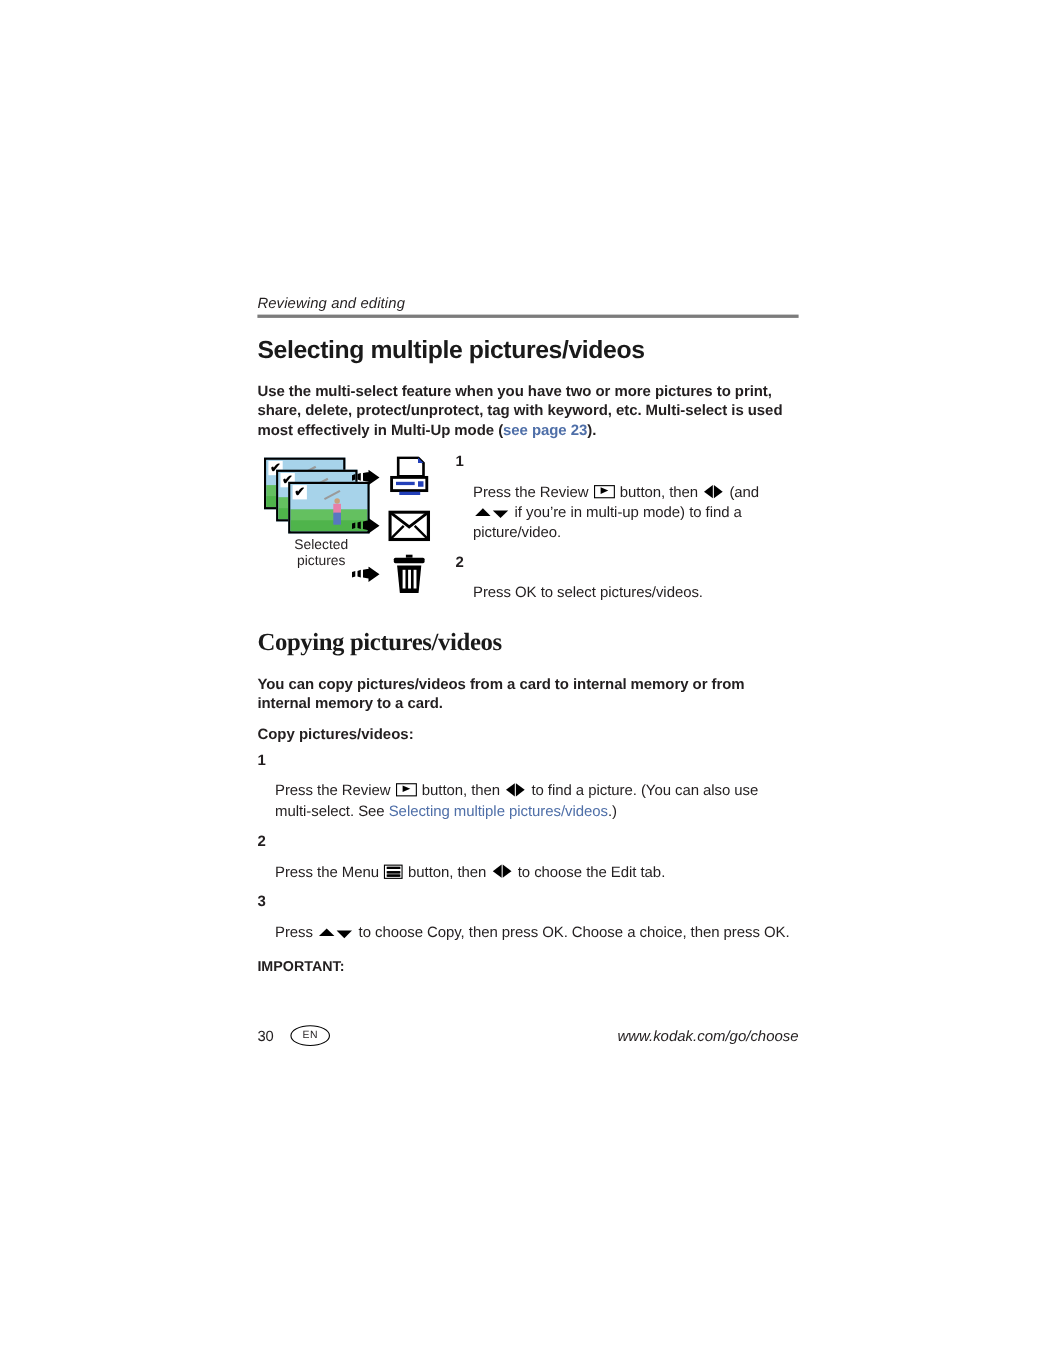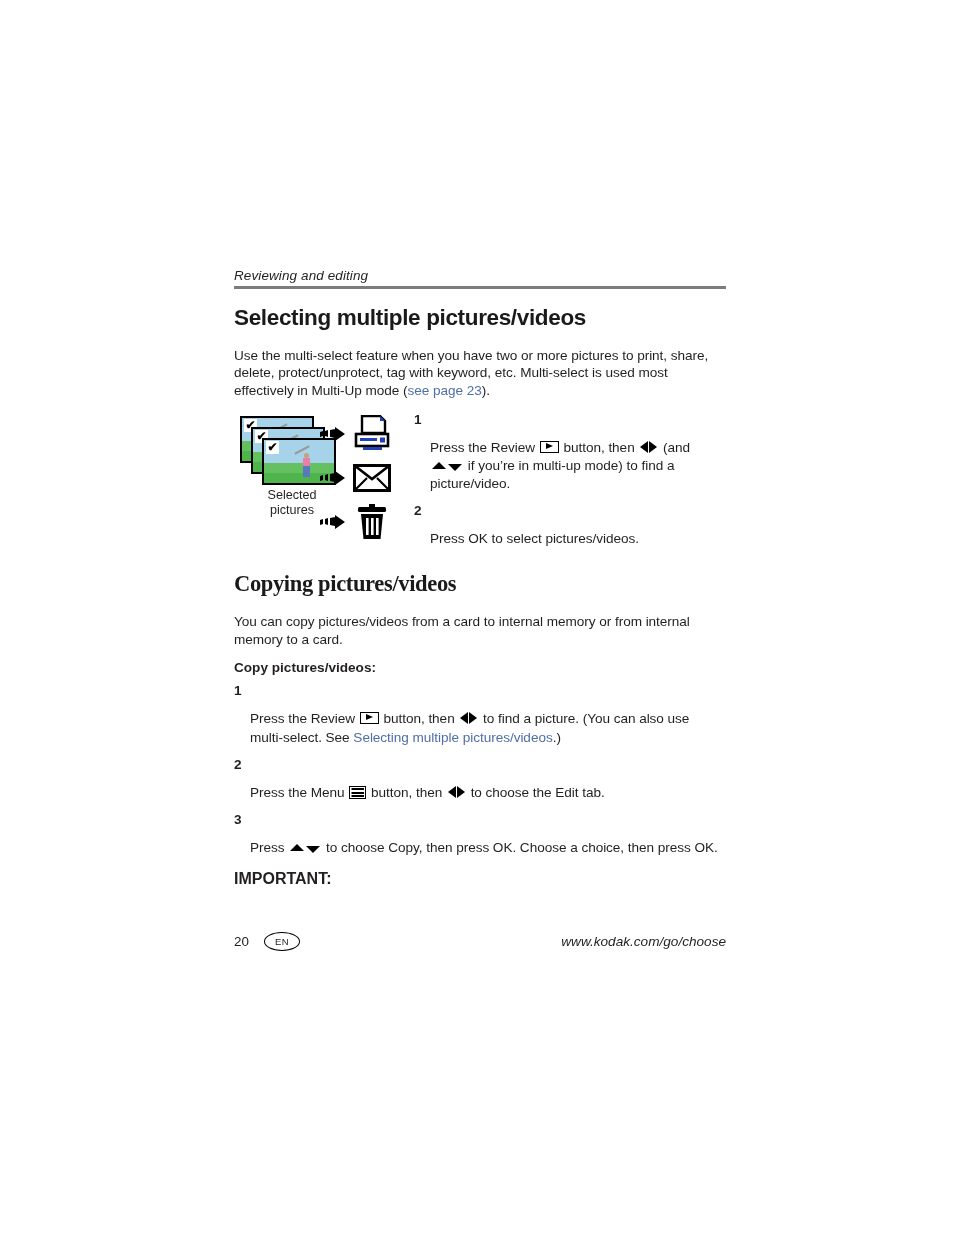--- a/index.html
+++ b/index.html
@@ -46,20 +46,21 @@
     line-height: 1.1;
     color: #1a1a1a;
   }
   h1.sect.second { margin-top: 16px; font-family: Liberation Serif, serif; }
 
   p.body {
     font-size: 13.6px;
     line-height: 17.6px;
     margin: 16px 0 2px 0;
     letter-spacing: -.05px;
+    font-weight: bold;
   }
 
   .subhead {
     font-size: 13.6px;
     font-weight: bold;
     margin: 12px 0 7px 0;
   }
 
   a.link, .link {
     color: #4f6fa8;
@@ -213,21 +214,21 @@
   .note {
     display: flex;
     font-size: 12.6px;
     line-height: 16.4px;
     margin-top: 12px;
   }
   .note .lbl { flex: 0 0 40px; }
   .note .val { flex: 1; }
   .imp {
     display: flex;
-    font-size: 16px;
+    font-size: 13px;
     line-height: 17px;
     margin-top: 12px;
   }
   .imp .lbl { flex: 0 0 84px; font-weight: bold; }
   .imp .val { flex: 1; font-style: italic; }
 
   
   .footer {
     position: absolute;
     left: 234px;
@@ -412,16 +413,16 @@
   </div>
 
 
   <div class="imp">
     <span class="lbl">IMPORTANT:</span>
   </div>
 
 </div>
 
 <div class="footer">
-  <span class="pagenum">20</span>
+  <span class="pagenum">30</span>
   <span class="enbadge">EN</span>
   <span class="url">www.kodak.com/go/choose</span>
 </div>
 
 </body></html>

